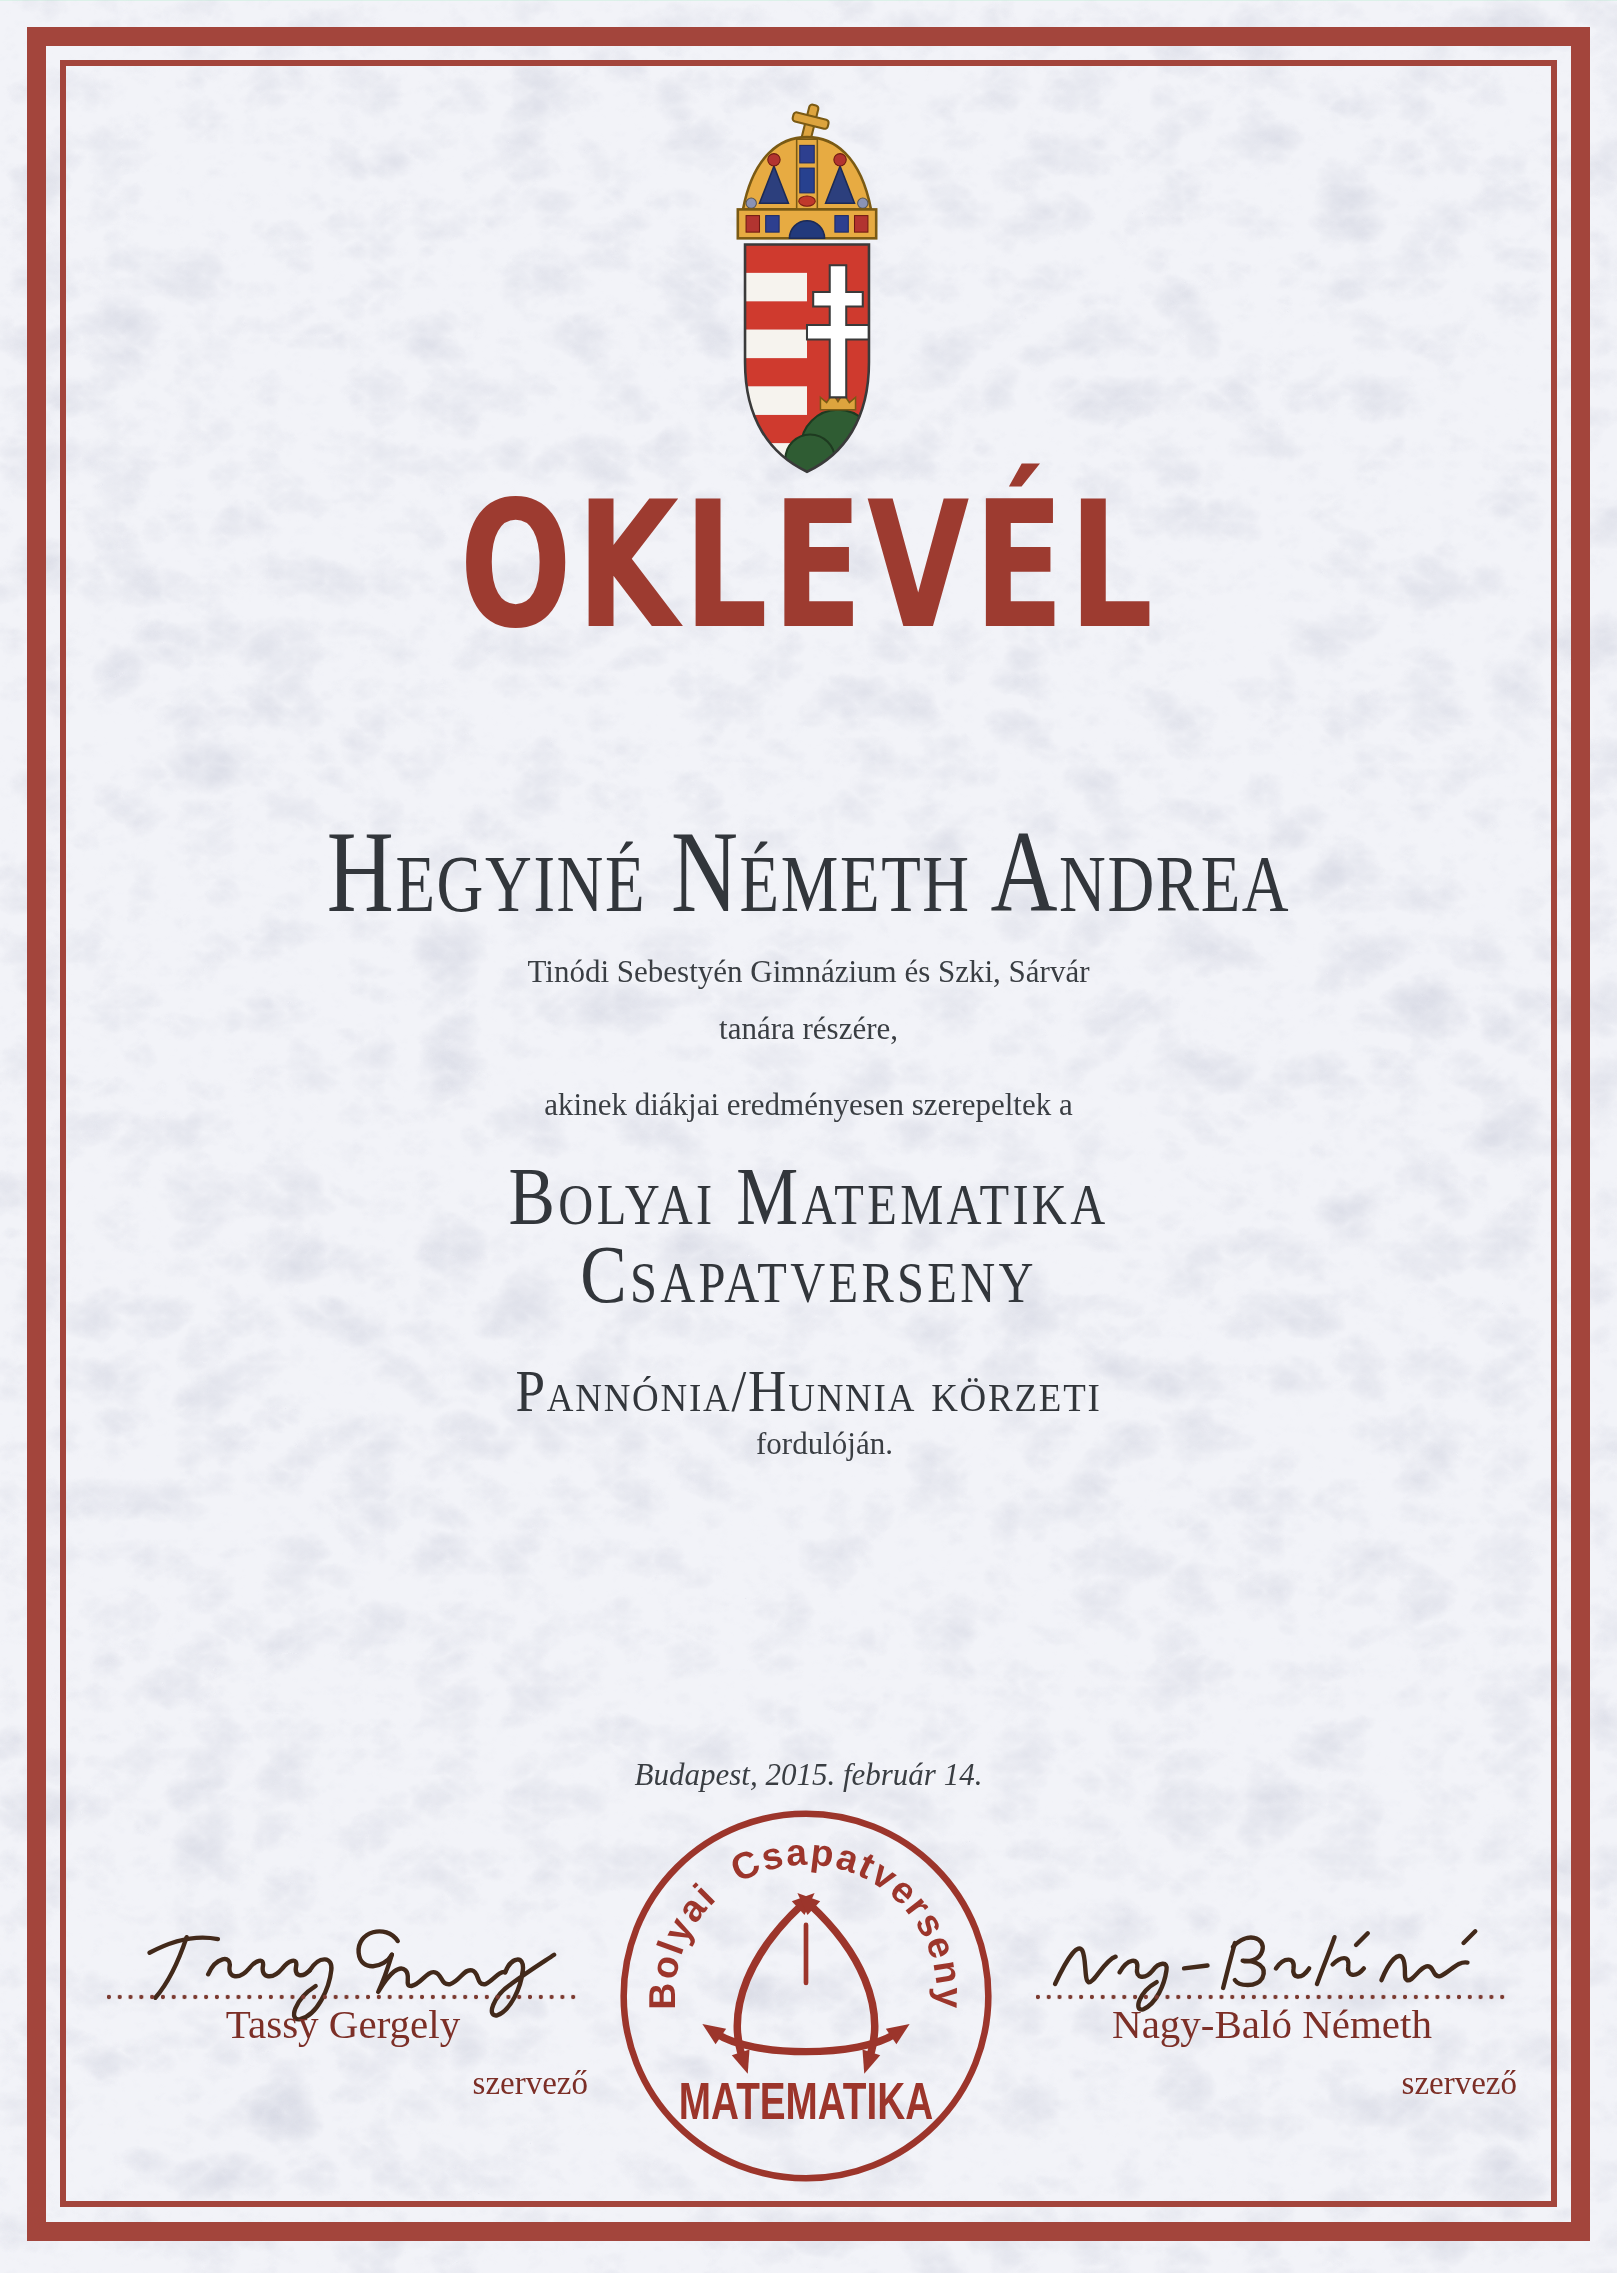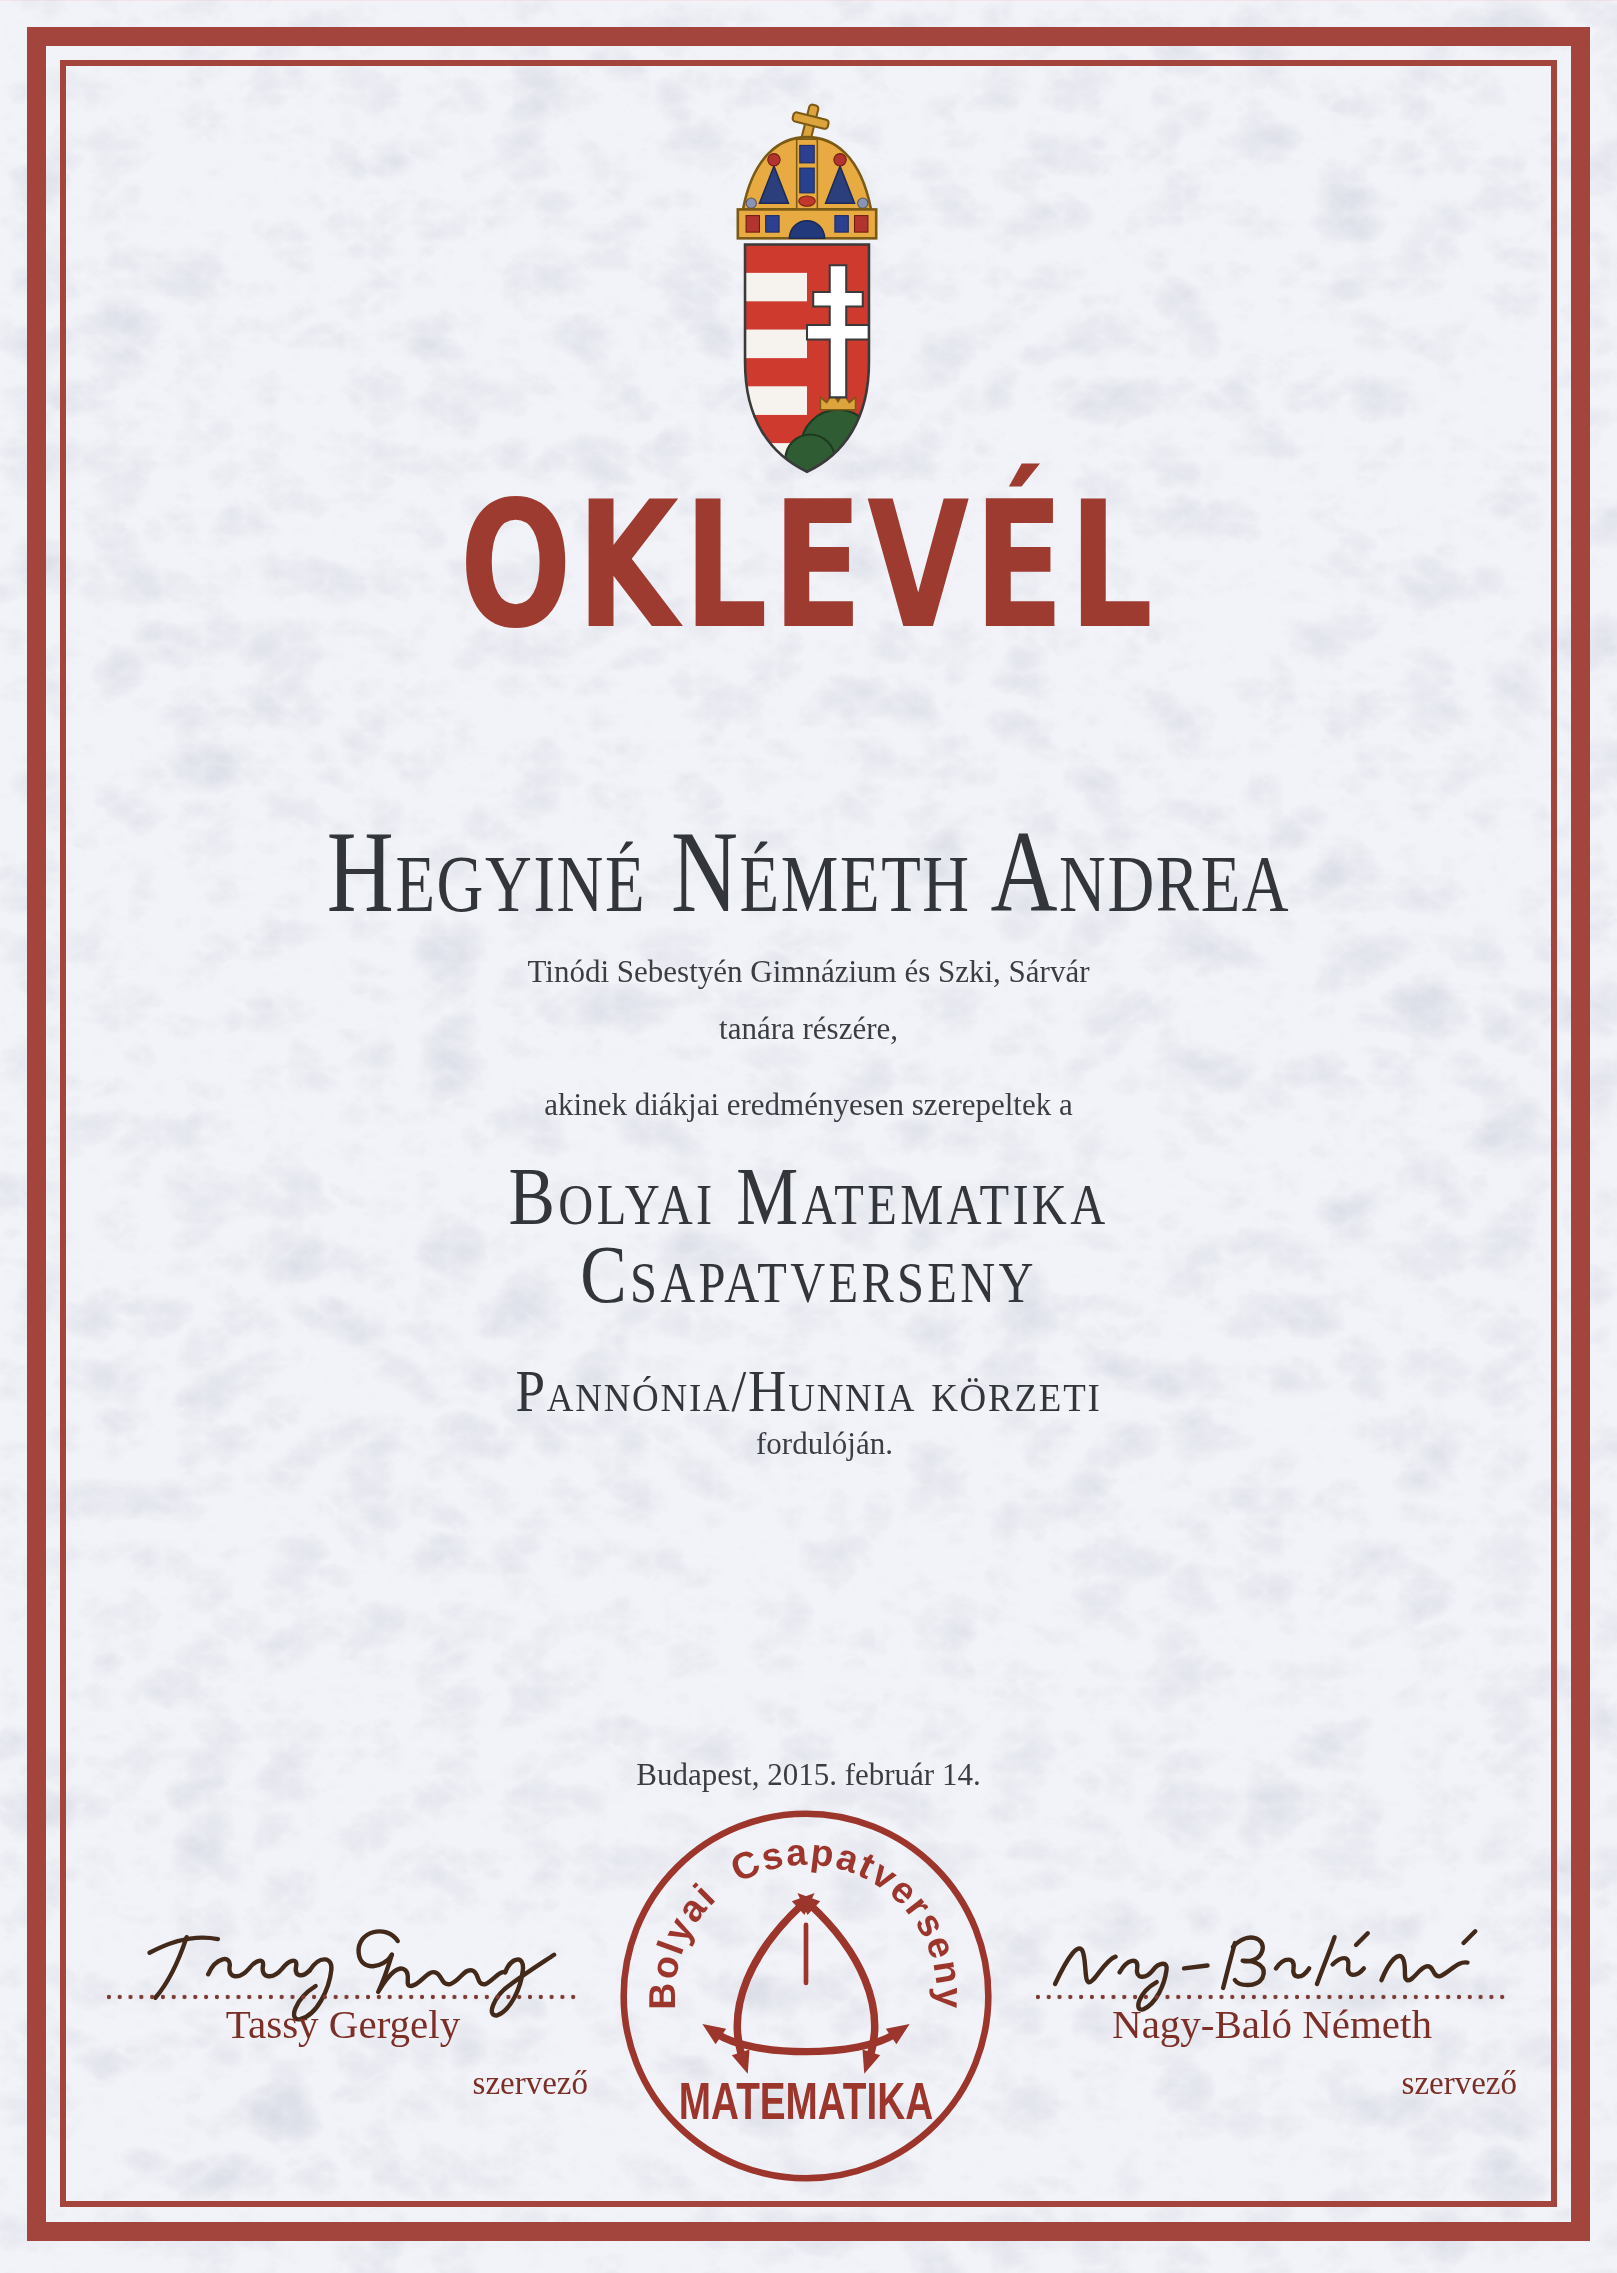--- a/index.html
+++ b/index.html
@@ -1,20 +1,20 @@
 <!DOCTYPE html>
 <html><head>
 <meta charset="utf-8">
 <style>
   html,body{margin:0;padding:0;background:#d8d8dc;}
   .page{
     position:relative;
     width:1617px;height:2274px;
     margin:0 auto;
-    background:#fca5a5;
+    background:#86efac;
     overflow:hidden;
     font-family:"Liberation Serif", serif;
     color:#33373c;
   }
   .marble{position:absolute;left:0;top:0;width:1617px;height:2274px;pointer-events:none;}
   .border-outer{
     position:absolute;left:27.4px;top:27.4px;right:27.4px;bottom:33px;
     border:19.6px solid #a3453c;
   }
   .border-inner{
@@ -58,21 +58,21 @@
   .round1{
     top:1360px;
     font-size:59px;
     font-variant-caps:small-caps;
     letter-spacing:2px;
     color:#32363b;
     transform:scaleX(0.90);
     white-space:nowrap;
   }
   .round2{top:1427px;margin-left:16px;}
-  .dateline{top:1758px;}
+  .dateline{top:1758px;font-style:italic;}
   .stamp{position:absolute;left:619px;top:1809px;width:374px;height:374px;}
   .sig{position:absolute;width:490px;height:235px;top:1900px;}
   .sig-left{left:98px;}
   .sig-right{left:1027px;}
   .sig-script{position:absolute;left:0;top:0;width:490px;height:129px;}
   .dotline{
     position:absolute;top:94px;left:7.8px;right:7.8px;height:5.9px;
     background-image:radial-gradient(circle at 2.9px 2.9px, #7b3a30 2px, rgba(0,0,0,0) 2.4px);
     background-size:10.8px 5.9px;background-repeat:repeat-x;
   }

